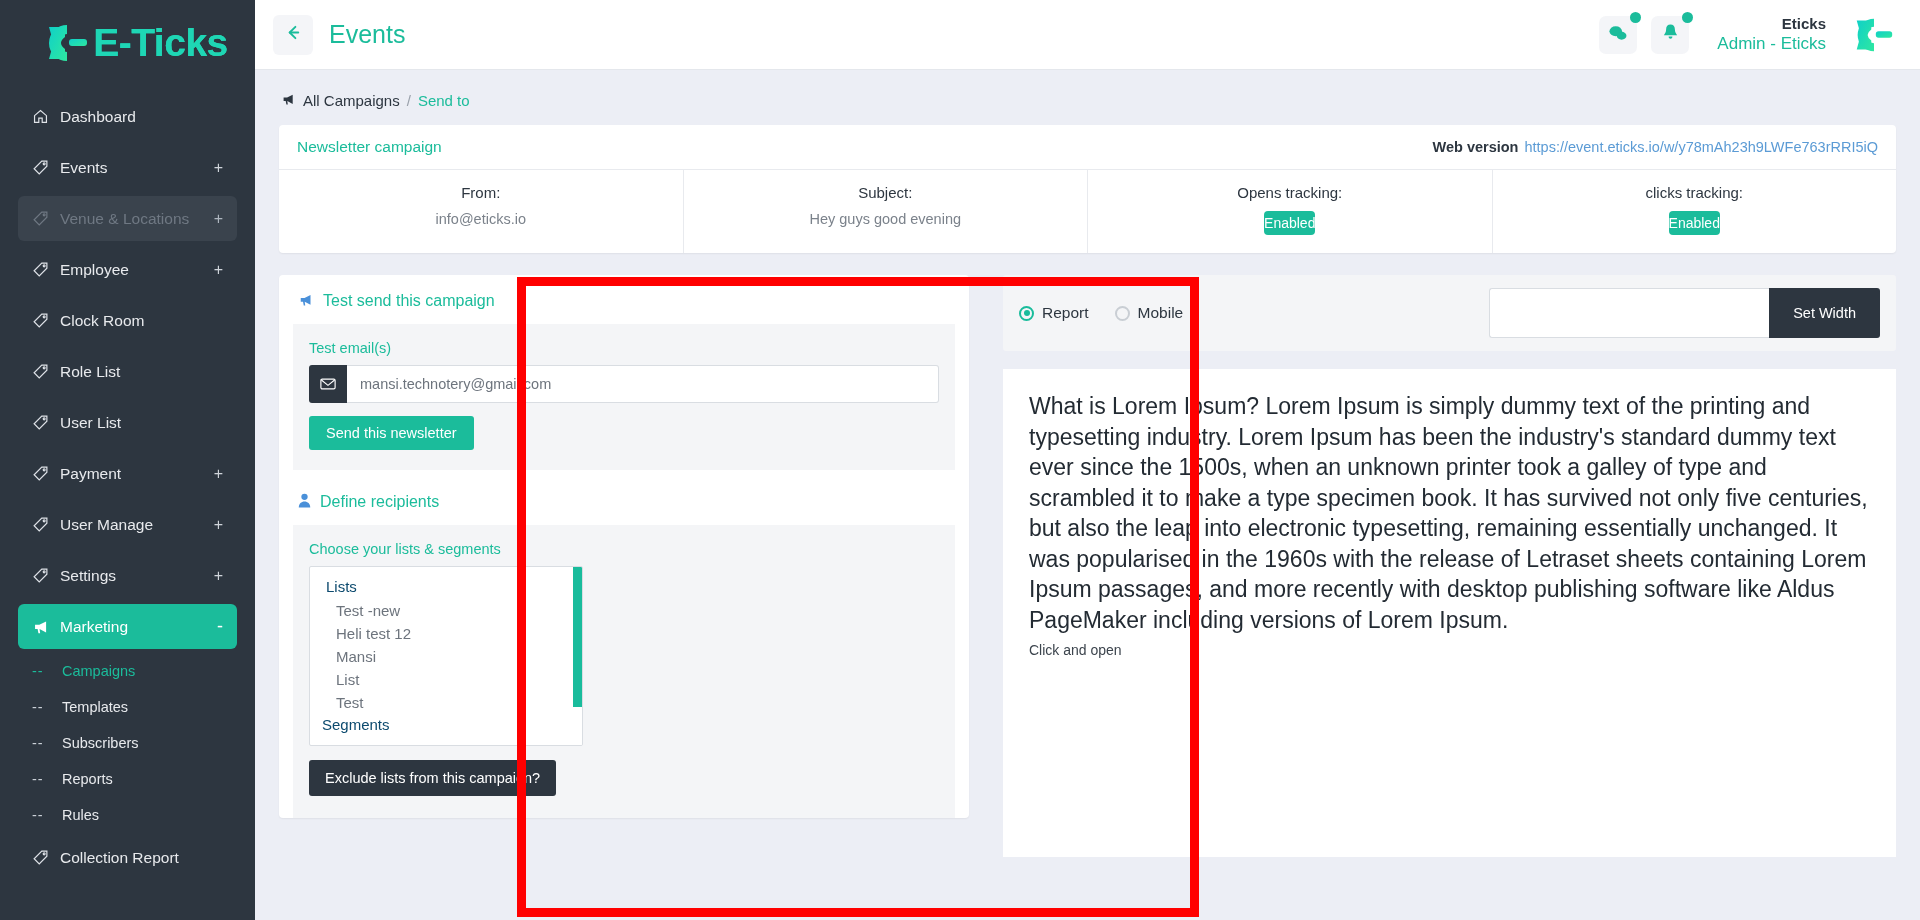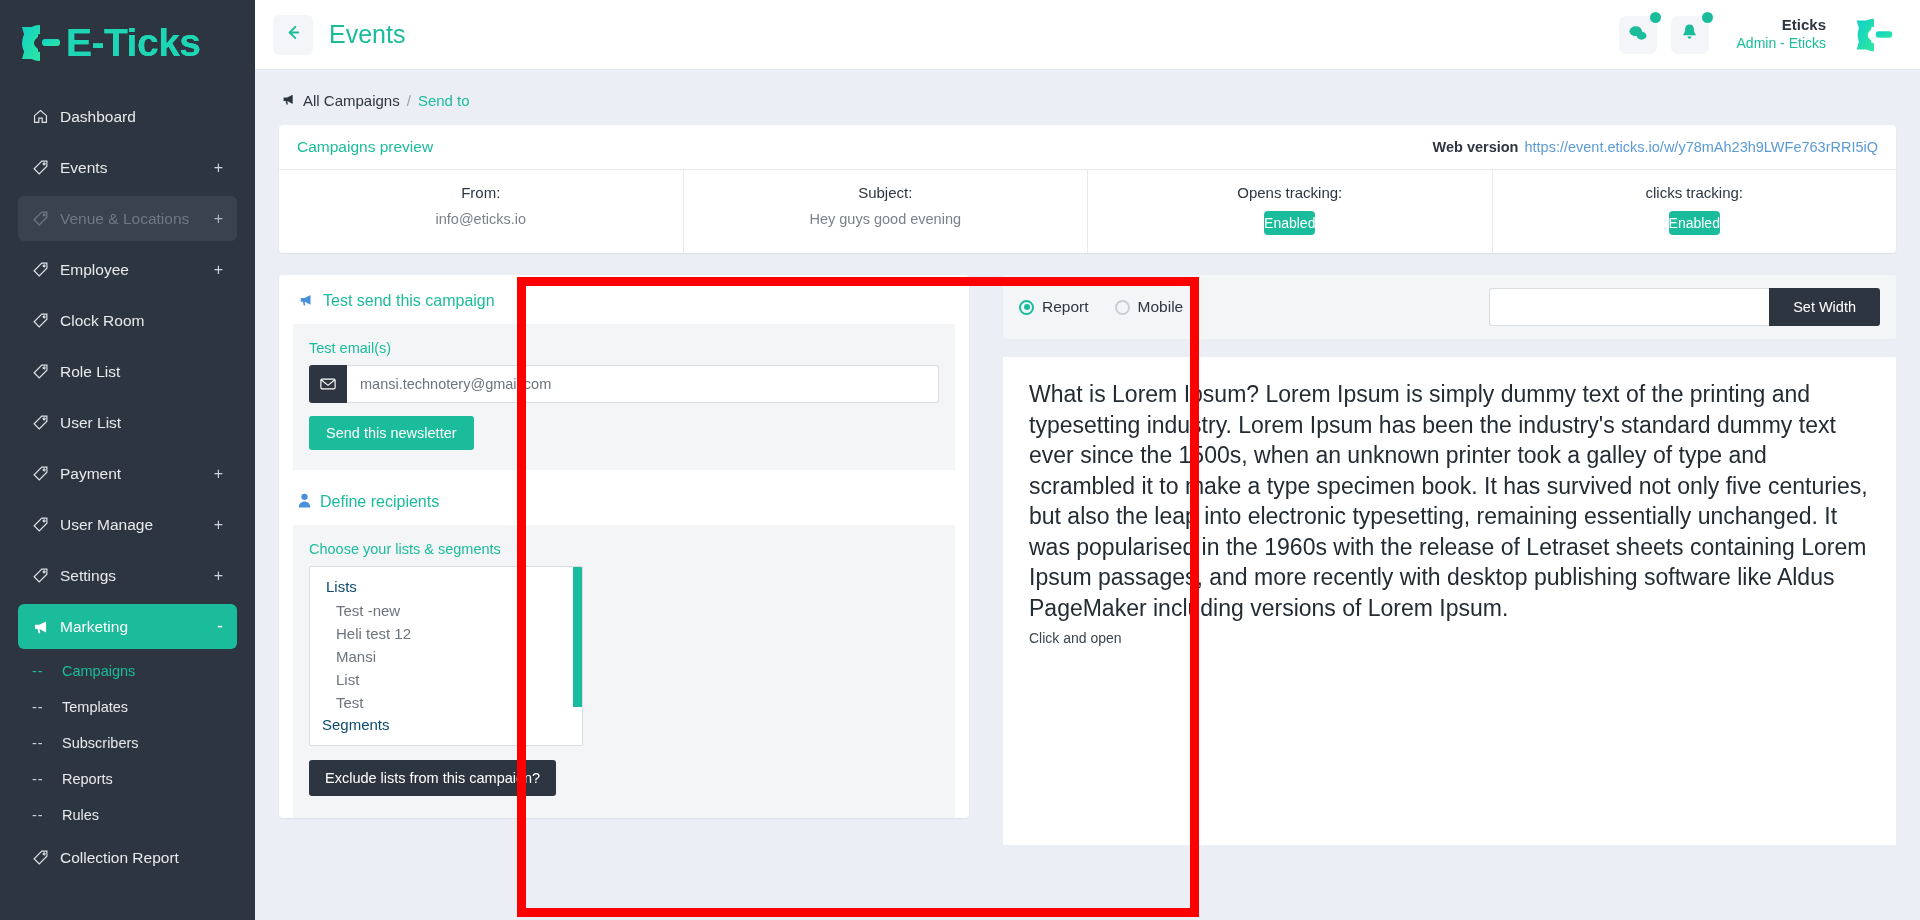--- a/index.html
+++ b/index.html
@@ -15,20 +15,21 @@
   .sidebar {
     width: 255px; min-width: 255px; height: 920px;
     background: #2d3640;
     color: #fff;
     overflow: hidden;
     position: relative;
   }
   .brand {
     height: 86px; display: flex; align-items: center;
     padding-left: 18px;
+    justify-content: center;
   }
   .brand-logo { display: flex; align-items: center; gap: 2px; }
   .brand-mark { width: 46px; height: 44px; }
   .brand-text {
     font-size: 39px; font-weight: bold; letter-spacing: -0.5px;
     background: linear-gradient(90deg,#0fd6c2 0%, #2ee6a8 100%);
     -webkit-background-clip: text; background-clip: text; color: #1ed6b5;
   }
   .nav { padding: 8px 0 0 0; }
   .nav-item {
@@ -73,21 +74,21 @@
     width: 38px; height: 38px; background: #f4f5f8; border-radius: 7px;
     display: flex; align-items: center; justify-content: center;
     position: relative; cursor: pointer; color: #1bbc9b;
   }
   .icon-btn .dot {
     position: absolute; top: -4px; right: -4px;
     width: 11px; height: 11px; border-radius: 50%; background: #1bbc9b;
   }
   .user-block { text-align: right; line-height: 1.25; margin-left: 14px; }
   .user-name { font-size: 15px; font-weight: bold; color: #2d3640; }
-  .user-role { font-size: 14px; color: #1bbc9b; }
+  .user-role { font-size: 17px; color: #1bbc9b; }
   .avatar { width: 44px; height: 40px; margin-left: 12px; }
 
   .content { padding: 18px 24px 0 24px; }
   .breadcrumb { display: flex; align-items: center; gap: 7px; font-size: 15px; color: #2d3640; padding: 4px 0 16px 2px; }
   .breadcrumb .bc-ico { color: #2d3640; font-size: 14px; }
   .breadcrumb .sep { color: #9aa1ab; }
   .breadcrumb .cur { color: #1bbc9b; cursor: pointer; }
 
   .card { background: #fff; border-radius: 4px; box-shadow: 0 1px 2px rgba(0,0,0,.06); }
   .np-head { display: flex; align-items: center; padding: 13px 18px; border-bottom: 1px solid #e8eaee; }
@@ -151,21 +152,21 @@
     border-radius: 3px;
   }
   .radio-wrap { display: flex; align-items: center; gap: 26px; font-size: 15.5px; color: #2d3640; }
   .radio { display: flex; align-items: center; gap: 8px; cursor: pointer; }
   .rdot { width: 15px; height: 15px; border-radius: 50%; border: 2px solid #c9ced4; display: block; position: relative; }
   .rdot.on { border-color: #19bc9c; }
   .rdot.on::after {
     content:''; position: absolute; left: 2.5px; top: 2.5px;
     width: 6px; height: 6px; border-radius: 50%; background: #19bc9c;
   }
-  .width-group { margin-left: auto; display: flex; height: 38px; }
+  .width-group { margin-left: auto; display: flex; height: 50px; }
   .width-input {
     width: 280px; border: 1px solid #d9dde2; border-right: none; border-radius: 3px 0 0 3px;
     padding: 0 12px; font-size: 14.5px; outline: none; background: #fff;
     font-family: "Liberation Sans", sans-serif;
   }
   .width-btn {
     background: #2d3640; color: #fff; border: none; padding: 0 24px;
     border-radius: 0 3px 3px 0; font-size: 14.5px; cursor: pointer;
     font-family: "Liberation Sans", sans-serif;
   }
@@ -420,21 +421,21 @@
             <path d="M3 8 L3 13 L6 13 L7 18 L9 18 L8.3 13 L16 17 L16 4 L8 8 Z"></path>
           </svg>
         </span>
         <span>All Campaigns</span>
         <span class="sep">/</span>
         <span class="cur">Send to</span>
       </div>
 
       <div class="card">
         <div class="np-head">
-          <span class="np-title">Campaigns preview</span>
+          <span class="np-title">Newsletter campaign</span>
           <span class="np-web">
             <span>Web version</span><a href="#">https://event.eticks.io/w/y78mAh23h9LWFe763rRRI5iQ</a>
           </span>
         </div>
         <div class="np-cols">
           <div class="np-col">
             <div class="np-k">From:</div>
             <div class="np-v">info@eticks.io</div>
           </div>
           <div class="np-col">

